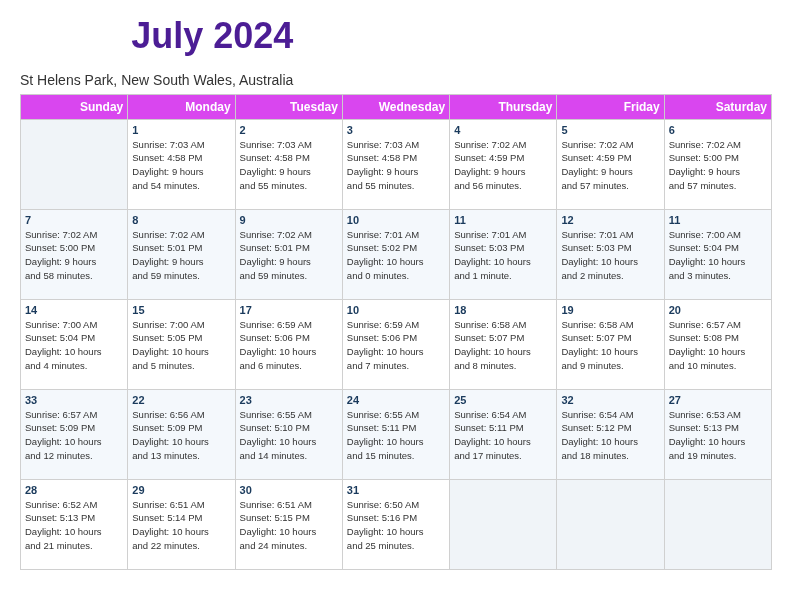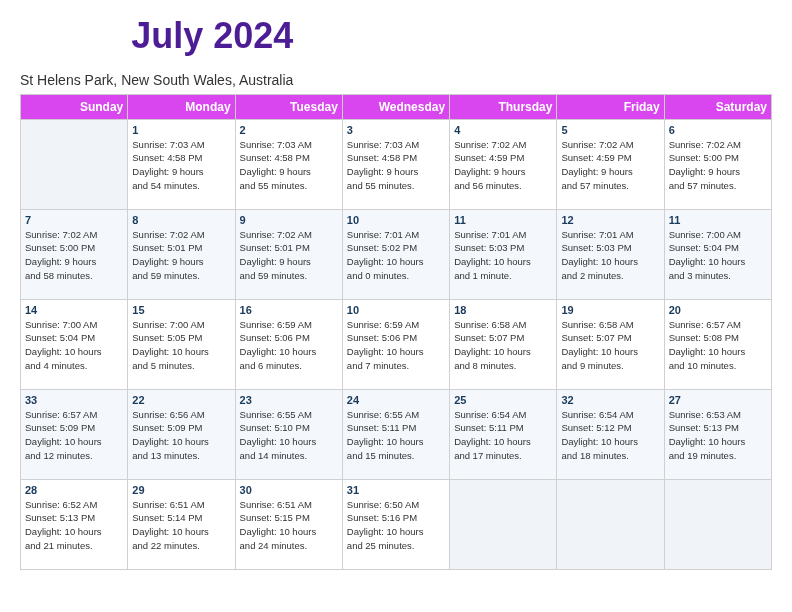--- a/index.html
+++ b/index.html
@@ -208,21 +208,21 @@
 and 4 minutes.</div>
         </td>
         <td>
           <span class="day-num">15</span>
           <div class="day-info" style="white-space: pre-line;">Sunrise: 7:00 AM
 Sunset: 5:05 PM
 Daylight: 10 hours
 and 5 minutes.</div>
         </td>
         <td>
-          <span class="day-num">16</span>
+          <span class="day-num">17</span>
           <div class="day-info" style="white-space: pre-line;">Sunrise: 6:59 AM
 Sunset: 5:06 PM
 Daylight: 10 hours
 and 6 minutes.</div>
         </td>
         <td>
           <span class="day-num">10</span>
           <div class="day-info" style="white-space: pre-line;">Sunrise: 6:59 AM
 Sunset: 5:06 PM
 Daylight: 10 hours

